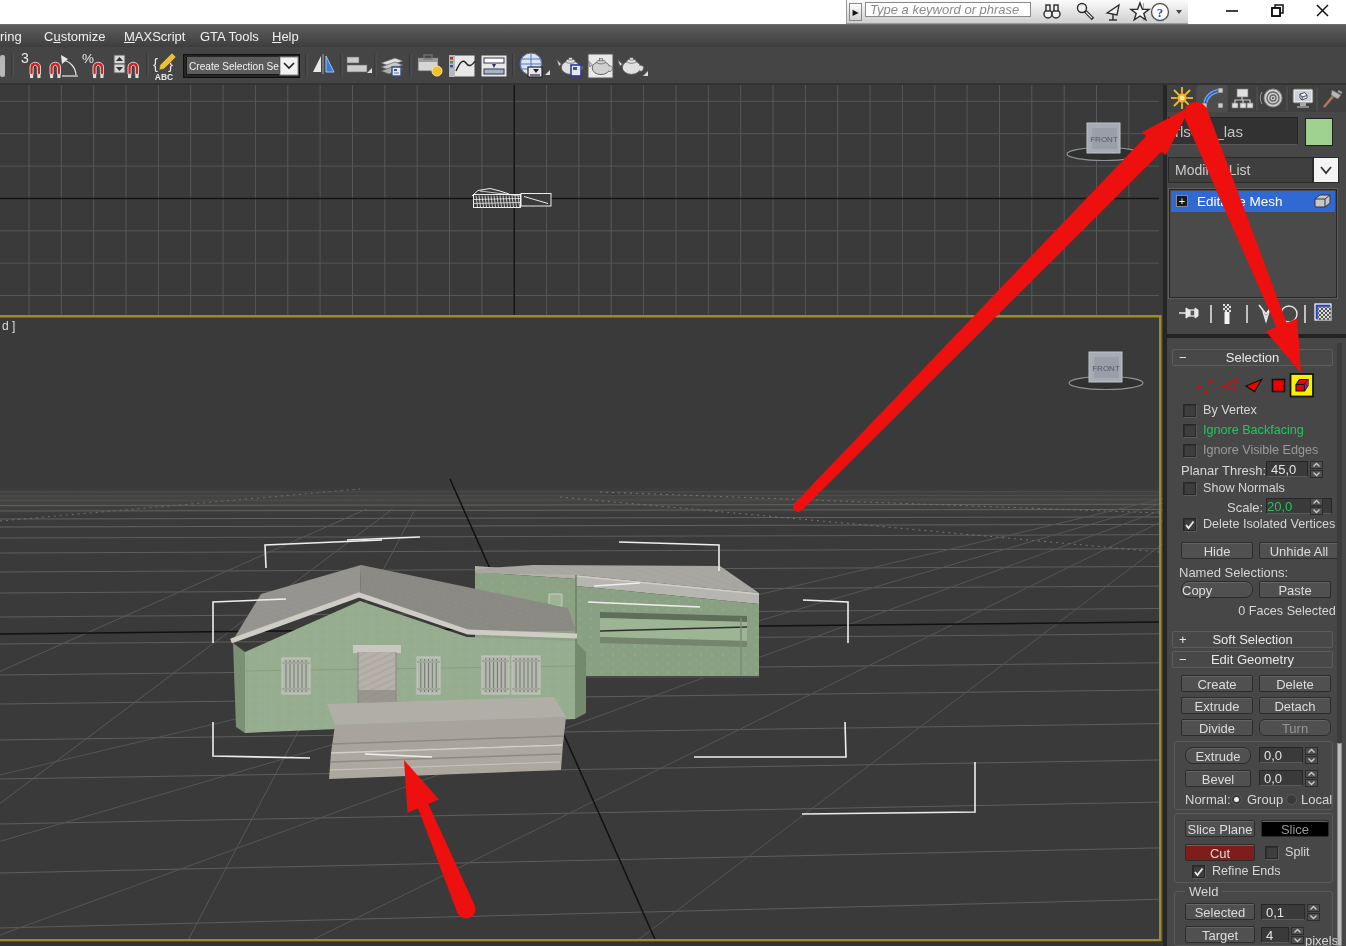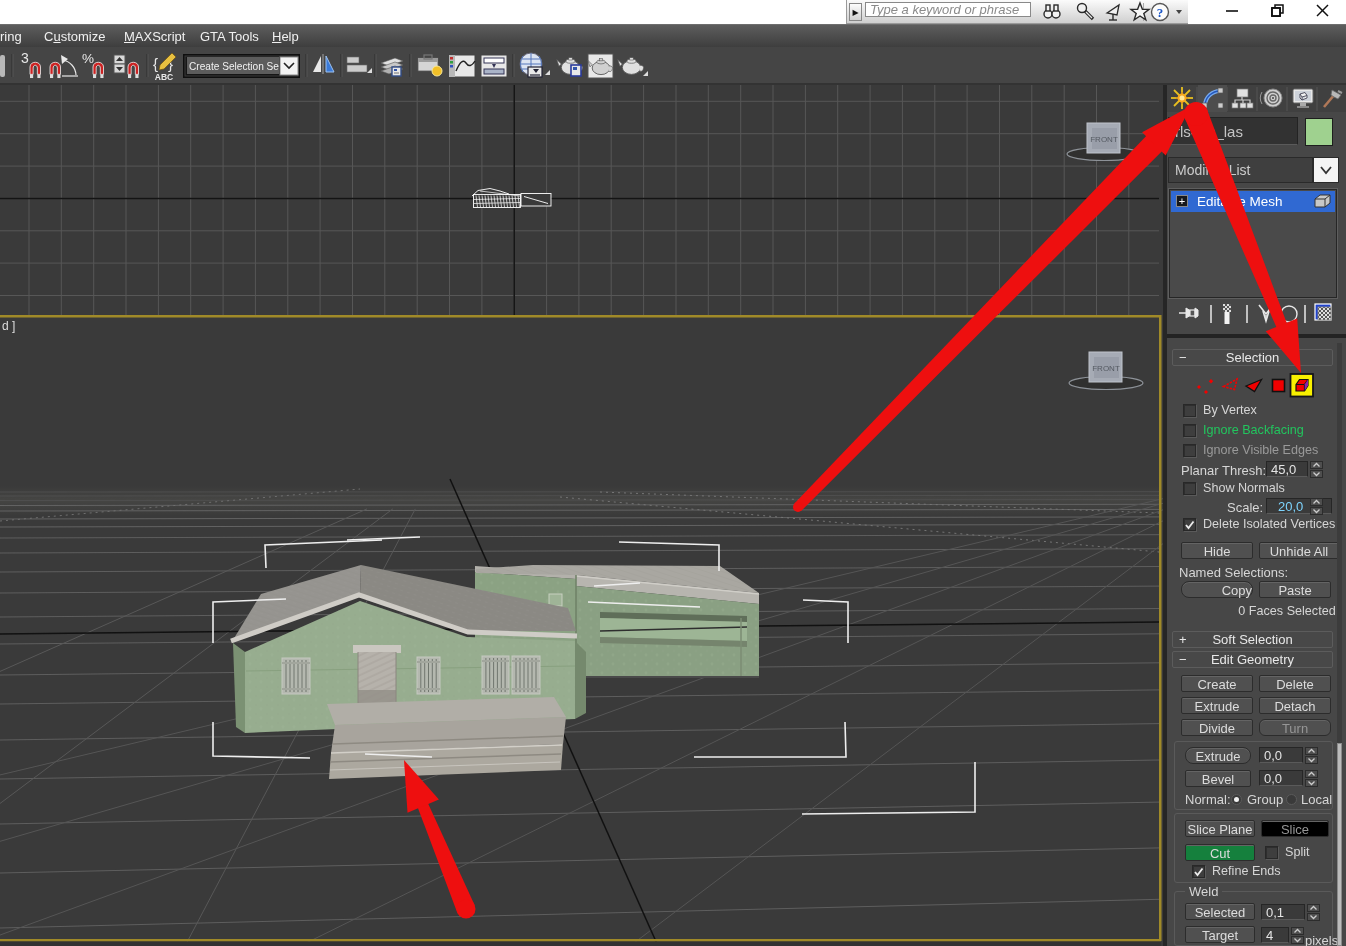--- a/index.html
+++ b/index.html
@@ -559,41 +559,41 @@
       </svg>
     </div>
     <div style="position:absolute;left:143px;top:385px;width:13px;height:8px;background:#4e4e4e;border:1px solid #2c2c2c;line-height:0">
       <svg width="11" height="6" style="display:block">
         <path d="M2.5 1.5 L5.5 4.5 L8.5 1.5" fill="none" stroke="#ccc" stroke-width="1.3"></path>
       </svg>
     </div>
     <div style="position:absolute;left:16px;top:397px;width:13px;height:13px;background:#3e3e3e;border:1px solid #282828;box-shadow:inset 1px 1px 0 #2e2e2e, 1px 1px 0 #5a5a5a"></div>
     <span style="position:absolute;left:36px;top:396px;color:#d6d6d6;font-size:12.6px;white-space:nowrap">Show Normals</span>
     <span style="position:absolute;left:60px;top:415px;font-size:13px;color:#d6d6d6">Scale:</span>
-    <div style="position:absolute;left:99px;top:413px;width:66px;height:16px;background:#3a3a3a;border:1px solid #262626;border-bottom-color:#5a5a5a;color:#7dd3fc;font-size:13px;line-height:15px;padding-left:11px">20,0</div>
+    <div style="position:absolute;left:99px;top:413px;width:66px;height:16px;background:#3a3a3a;border:1px solid #262626;border-bottom-color:#5a5a5a;color:#22c55e;font-size:13px;line-height:15px;padding-left:0">20,0</div>
     <div style="position:absolute;left:143px;top:413px;width:13px;height:8px;background:#4e4e4e;border:1px solid #2c2c2c;line-height:0">
       <svg width="11" height="6" style="display:block">
         <path d="M2.5 4.5 L5.5 1.5 L8.5 4.5" fill="none" stroke="#ccc" stroke-width="1.3"></path>
       </svg>
     </div>
     <div style="position:absolute;left:143px;top:422px;width:13px;height:8px;background:#4e4e4e;border:1px solid #2c2c2c;line-height:0">
       <svg width="11" height="6" style="display:block">
         <path d="M2.5 1.5 L5.5 4.5 L8.5 1.5" fill="none" stroke="#ccc" stroke-width="1.3"></path>
       </svg>
     </div>
     <div style="position:absolute;left:16px;top:433px;width:13px;height:13px;background:#3e3e3e;border:1px solid #282828;box-shadow:inset 1px 1px 0 #2e2e2e, 1px 1px 0 #5a5a5a">
       <svg width="12" height="12" style="position:absolute;left:0;top:0">
         <path d="M2 6 L4.5 9 L9.5 2.5" fill="none" stroke="#ededed" stroke-width="1.8"></path>
       </svg>
     </div>
     <span style="position:absolute;left:36px;top:432px;color:#d6d6d6;font-size:12.6px;white-space:nowrap">Delete Isolated Vertices</span>
     <div style="position:absolute;left:14px;top:457px;width:72px;height:17px;background:#505050;border:1px solid #2c2c2c;border-radius:2px;box-shadow:inset 0 1px 0 #646464;color:#dcdcdc;font-size:13px;line-height:17px;text-align:center">Hide</div>
     <div style="position:absolute;left:92px;top:457px;width:80px;height:17px;background:#505050;border:1px solid #2c2c2c;border-radius:2px;box-shadow:inset 0 1px 0 #646464;color:#dcdcdc;font-size:13px;line-height:17px;text-align:center">Unhide All</div>
     <span style="position:absolute;left:12px;top:480px;font-size:13px;color:#d6d6d6">Named Selections:</span>
-    <div style="position:absolute;left:14px;top:496px;width:72px;height:17px;background:#505050;border:1px solid #2c2c2c;border-radius:8px;box-shadow:inset 0 1px 0 #646464;color:#dcdcdc;font-size:13px;line-height:17px;text-align:right">Copy</div>
+    <div style="position:absolute;left:14px;top:496px;width:72px;height:17px;background:#505050;border:1px solid #2c2c2c;border-radius:8px;box-shadow:inset 0 1px 0 #646464;color:#dcdcdc;font-size:13px;line-height:17px;text-align:left">Copy</div>
     <div style="position:absolute;left:92px;top:496px;width:72px;height:17px;background:#505050;border:1px solid #2c2c2c;border-radius:2px;box-shadow:inset 0 1px 0 #646464;color:#dcdcdc;font-size:13px;line-height:17px;text-align:center">Paste</div>
     <span style="position:absolute;left:120px;top:519px;font-size:12.6px;color:#d6d6d6;transform:translateX(-50%);white-space:nowrap">0 Faces Selected</span>
     <div style="position:absolute;left:5px;top:546px;width:161px;height:17px;background:#484848;border:1px solid #5c5c5c;border-radius:2px;color:#e8e8e8;font-size:13px;line-height:16px;text-align:center"><span style="position:absolute;left:6px;font-size:13px">+</span>Soft Selection</div>
     <div style="position:absolute;left:5px;top:566px;width:161px;height:17px;background:#484848;border:1px solid #5c5c5c;border-radius:2px;color:#e8e8e8;font-size:13px;line-height:16px;text-align:center"><span style="position:absolute;left:6px;font-size:13px">−</span>Edit Geometry</div>
     <div style="position:absolute;left:14px;top:590px;width:72px;height:17px;background:#505050;border:1px solid #2c2c2c;border-radius:2px;box-shadow:inset 0 1px 0 #646464;color:#dcdcdc;font-size:13px;line-height:17px;text-align:center">Create</div>
     <div style="position:absolute;left:92px;top:590px;width:72px;height:17px;background:#505050;border:1px solid #2c2c2c;border-radius:2px;box-shadow:inset 0 1px 0 #646464;color:#dcdcdc;font-size:13px;line-height:17px;text-align:center">Delete</div>
     <div style="position:absolute;left:14px;top:612px;width:72px;height:17px;background:#505050;border:1px solid #2c2c2c;border-radius:2px;box-shadow:inset 0 1px 0 #646464;color:#dcdcdc;font-size:13px;line-height:17px;text-align:center">Extrude</div>
     <div style="position:absolute;left:92px;top:612px;width:72px;height:17px;background:#505050;border:1px solid #2c2c2c;border-radius:2px;box-shadow:inset 0 1px 0 #646464;color:#dcdcdc;font-size:13px;line-height:17px;text-align:center">Detach</div>
     <div style="position:absolute;left:14px;top:634px;width:72px;height:17px;background:#505050;border:1px solid #2c2c2c;border-radius:2px;box-shadow:inset 0 1px 0 #646464;color:#dcdcdc;font-size:13px;line-height:17px;text-align:center">Divide</div>
     <div style="position:absolute;left:92px;top:634px;width:72px;height:17px;background:#505050;border:1px solid #2c2c2c;border-radius:6px;box-shadow:inset 0 1px 0 #646464;color:#969696;font-size:13px;line-height:17px;text-align:center">Turn</div>
@@ -625,21 +625,21 @@
     <span style="position:absolute;left:18px;top:707px;font-size:13px;color:#d6d6d6">Normal:</span>
     <div style="position:absolute;left:64px;top:709px;width:11px;height:11px;border-radius:50%;background:#3a3a3a;border:1px solid #5a5a5a">
       <div style="position:absolute;left:2px;top:2px;width:5px;height:5px;border-radius:50%;background:#f0f0f0"></div>
     </div>
     <span style="position:absolute;left:80px;top:707px;font-size:13px;color:#d6d6d6">Group</span>
     <div style="position:absolute;left:119px;top:709px;width:11px;height:11px;border-radius:50%;background:#3a3a3a;border:1px solid #5a5a5a"></div>
     <span style="position:absolute;left:134px;top:707px;font-size:13px;color:#d6d6d6">Local</span>
     <div style="position:absolute;left:7px;top:728px;width:159px;height:70px;border:1px solid #5a5a5a;border-radius:3px"></div>
     <div style="position:absolute;left:18px;top:735px;width:70px;height:17px;background:#505050;border:1px solid #2c2c2c;border-radius:2px;box-shadow:inset 0 1px 0 #646464;color:#dcdcdc;font-size:13px;line-height:17px;text-align:center">Slice Plane</div>
     <div style="position:absolute;left:94px;top:735px;width:68px;height:17px;background:#000000;border:1px solid #2c2c2c;border-radius:2px;box-shadow:inset 0 1px 0 #646464;color:#969696;font-size:13px;line-height:17px;text-align:center">Slice</div>
-    <div style="position:absolute;left:18px;top:759px;width:70px;height:17px;background:#15803d;border:1px solid #2c2c2c;border-radius:2px;box-shadow:inset 0 1px 0 #646464;color:#dcdcdc;font-size:13px;line-height:17px;text-align:center">Cut</div>
+    <div style="position:absolute;left:18px;top:759px;width:70px;height:17px;background:#7f1d1d;border:1px solid #2c2c2c;border-radius:2px;box-shadow:inset 0 1px 0 #646464;color:#dcdcdc;font-size:13px;line-height:17px;text-align:center">Cut</div>
     <div style="position:absolute;left:98px;top:761px;width:13px;height:13px;background:#3e3e3e;border:1px solid #282828;box-shadow:inset 1px 1px 0 #2e2e2e, 1px 1px 0 #5a5a5a"></div>
     <span style="position:absolute;left:118px;top:760px;color:#d6d6d6;font-size:12.6px;white-space:nowrap">Split</span>
     <div style="position:absolute;left:25px;top:780px;width:13px;height:13px;background:#3e3e3e;border:1px solid #282828;box-shadow:inset 1px 1px 0 #2e2e2e, 1px 1px 0 #5a5a5a">
       <svg width="12" height="12" style="position:absolute;left:0;top:0">
         <path d="M2 6 L4.5 9 L9.5 2.5" fill="none" stroke="#ededed" stroke-width="1.8"></path>
       </svg>
     </div>
     <span style="position:absolute;left:45px;top:779px;color:#d6d6d6;font-size:12.6px;white-space:nowrap">Refine Ends</span>
     <div style="position:absolute;left:7px;top:806px;width:159px;height:55px;border:1px solid #5a5a5a;border-radius:3px"></div>
     <span style="position:absolute;left:18px;top:799px;font-size:13px;color:#d6d6d6;background:#474747;padding:0 4px">Weld</span>

